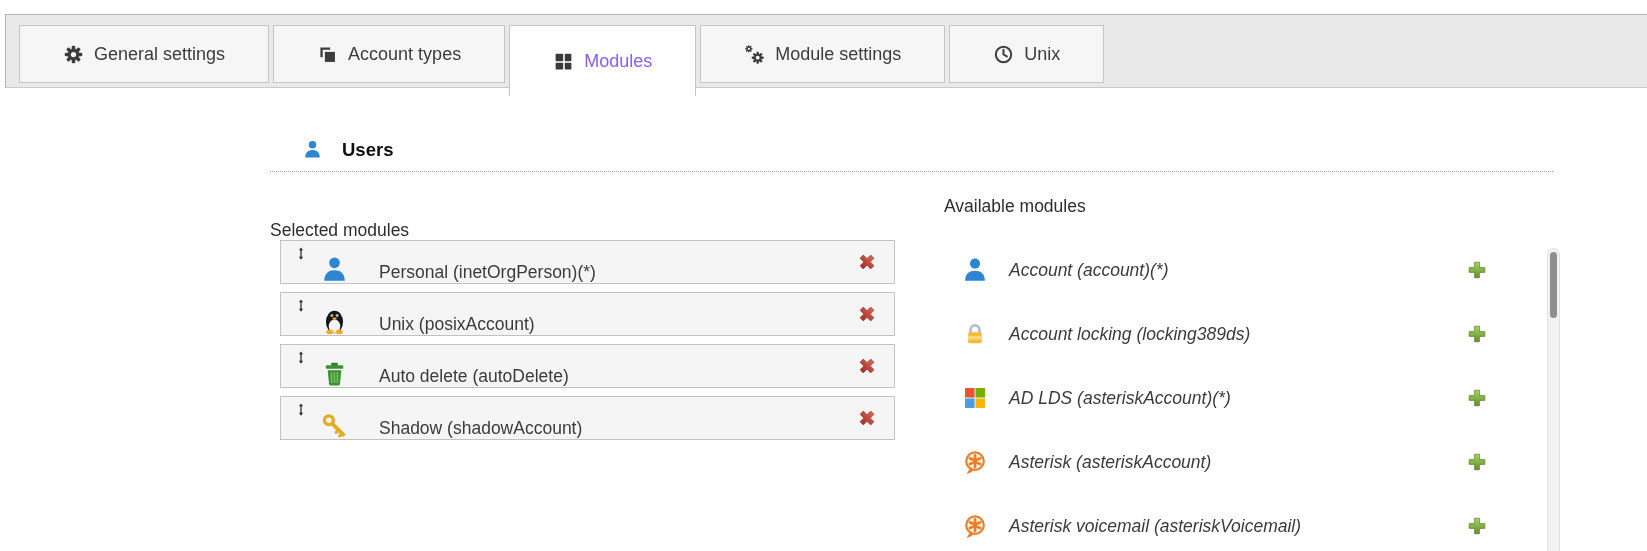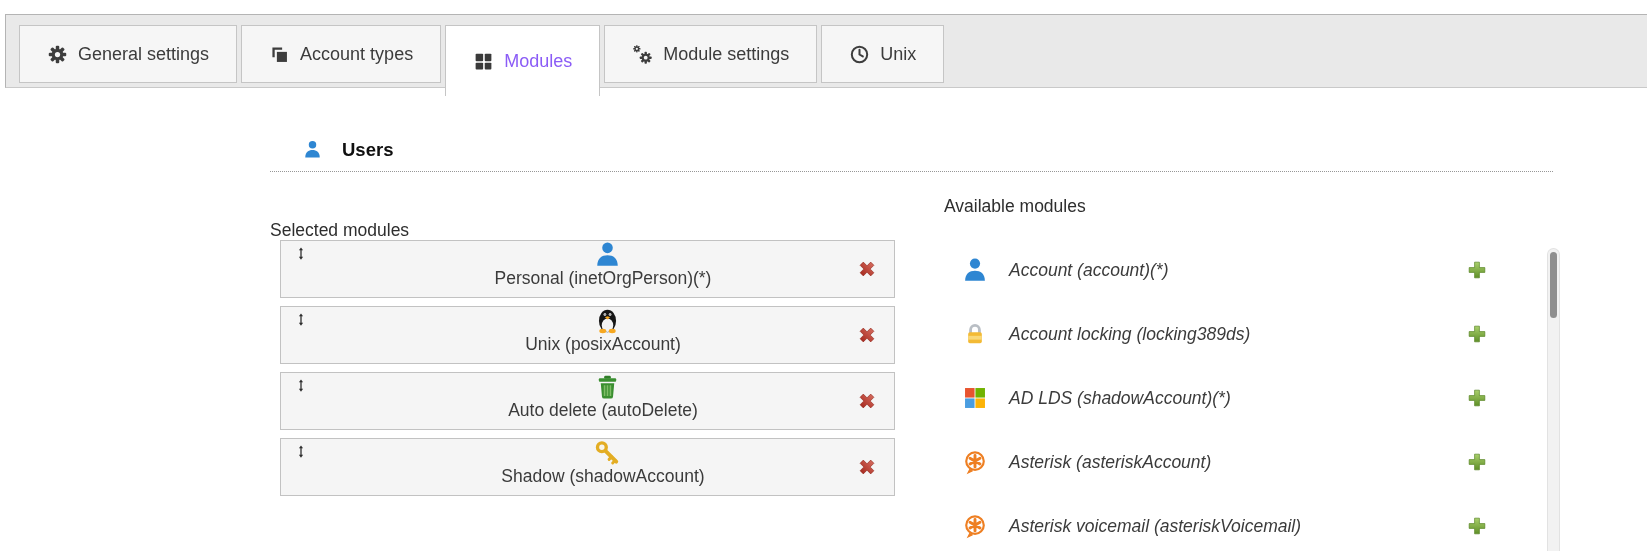--- a/index.html
+++ b/index.html
@@ -4,21 +4,21 @@
 <style>
   html,body { margin:0; padding:0; background:#fff; }
   .page { position:relative; width:1647px; height:551px; background:#ffffff; overflow:hidden;
           font-family:"Liberation Sans","DejaVu Sans",sans-serif; color:#3b3b3b; }
 
   
   .tabbar { position:absolute; left:5px; top:14px; width:1642px; height:74px;
             background:#e9e9e9; box-sizing:border-box;
             border-top:1px solid #b4b4b4; border-left:1px solid #b4b4b4; border-bottom:1px solid #c9c9c9;
             display:flex; align-items:flex-start; padding:10px 0 0 13px; gap:4px; }
-  .tab { display:inline-flex; align-items:center; gap:10px; padding:0 27px; height:58px;
+  .tab { display:inline-flex; align-items:center; gap:10px; padding:0 43px; height:58px;
          background:#f6f6f6; border:1px solid #c5c5c5; box-sizing:border-box;
          font-size:18px; color:#3c3c3c; white-space:nowrap; cursor:pointer; }
   .tab.active { background:#ffffff; height:71px; border-bottom:none; color:#8b5cf6; z-index:2; }
   .ic { display:inline-flex; align-items:center; justify-content:center; flex:none; }
   .ic svg { width:100%; height:100%; display:block; }
   .tabic { width:21px; height:21px; }
 
   
   .section-header { position:absolute; left:303px; top:138px; display:flex; align-items:center; gap:20px; }
   .section-ic { width:19px; height:23px; }
@@ -27,22 +27,22 @@
                 border-top:1px dotted #979797; }
 
   
   .col-label { position:absolute; top:196px; font-size:17.5px; color:#2e2e2e; }
   .col-label.sel { left:270px;margin-top:24px; }
   .col-label.avail { left:944px; }
 
   
   .selected-list { position:absolute; left:280px; top:240px; width:615px;
                    display:flex; flex-direction:column; gap:8px; }
-  .sel-row { position:relative; height:58px; background:#f5f5f5; border:1px solid #c2c2c2;
-             box-sizing:border-box; display:flex; align-items:center;flex-direction:column; }
+  .sel-row { position:relative; height:44px; background:#f5f5f5; border:1px solid #c2c2c2;
+             box-sizing:border-box; display:flex; align-items:flex-end; }
   .sel-handle { position:absolute; left:13px; top:5px; width:14px; height:15px; cursor:grab; }
   .sel-icon { width:27px; height:27px; margin-left:40px; }
   .sel-name { margin-left:31px; font-size:17.5px; color:#3b3b3b; }
   .sel-x { position:absolute; right:17px; top:50%; transform:translateY(-50%);
            width:20px; height:20px; cursor:pointer; }
 
   
   .available-list { position:absolute; left:944px; top:242px; width:560px;
                     display:flex; flex-direction:column; gap:8px; }
   .av-row { position:relative; height:56px; display:flex; align-items:center; }
@@ -326,21 +326,21 @@
       </div>
       <div class="av-row">
         <span class="ic av-icon">
           <svg viewBox="0 0 24 24">
             <rect x="2.8" y="2.8" width="8.8" height="8.8" fill="#e8542f"></rect>
             <rect x="12.4" y="2.8" width="8.8" height="8.8" fill="#71b200"></rect>
             <rect x="2.8" y="12.4" width="8.8" height="8.8" fill="#4a9de0"></rect>
             <rect x="12.4" y="12.4" width="8.8" height="8.8" fill="#fcb307"></rect>
           </svg>
         </span>
-        <span class="av-name">AD LDS (shadowAccount)(*)</span>
+        <span class="av-name">AD LDS (asteriskAccount)(*)</span>
         <span class="ic av-plus">
           <svg viewBox="0 0 24 24">
             <defs>
               <linearGradient id="gplus" x1="0" y1="0" x2="0" y2="1">
                 <stop offset="0" stop-color="#aad06c"></stop>
                 <stop offset="1" stop-color="#5f8f28"></stop>
               </linearGradient>
             </defs>
             <path d="M9.1 2.6 H14.9 V9.1 H21.4 V14.9 H14.9 V21.4 H9.1 V14.9 H2.6 V9.1 H9.1 Z" fill="url(#gplus)" stroke="#55821f" stroke-width="0.8" stroke-linejoin="round"></path>
           </svg>

